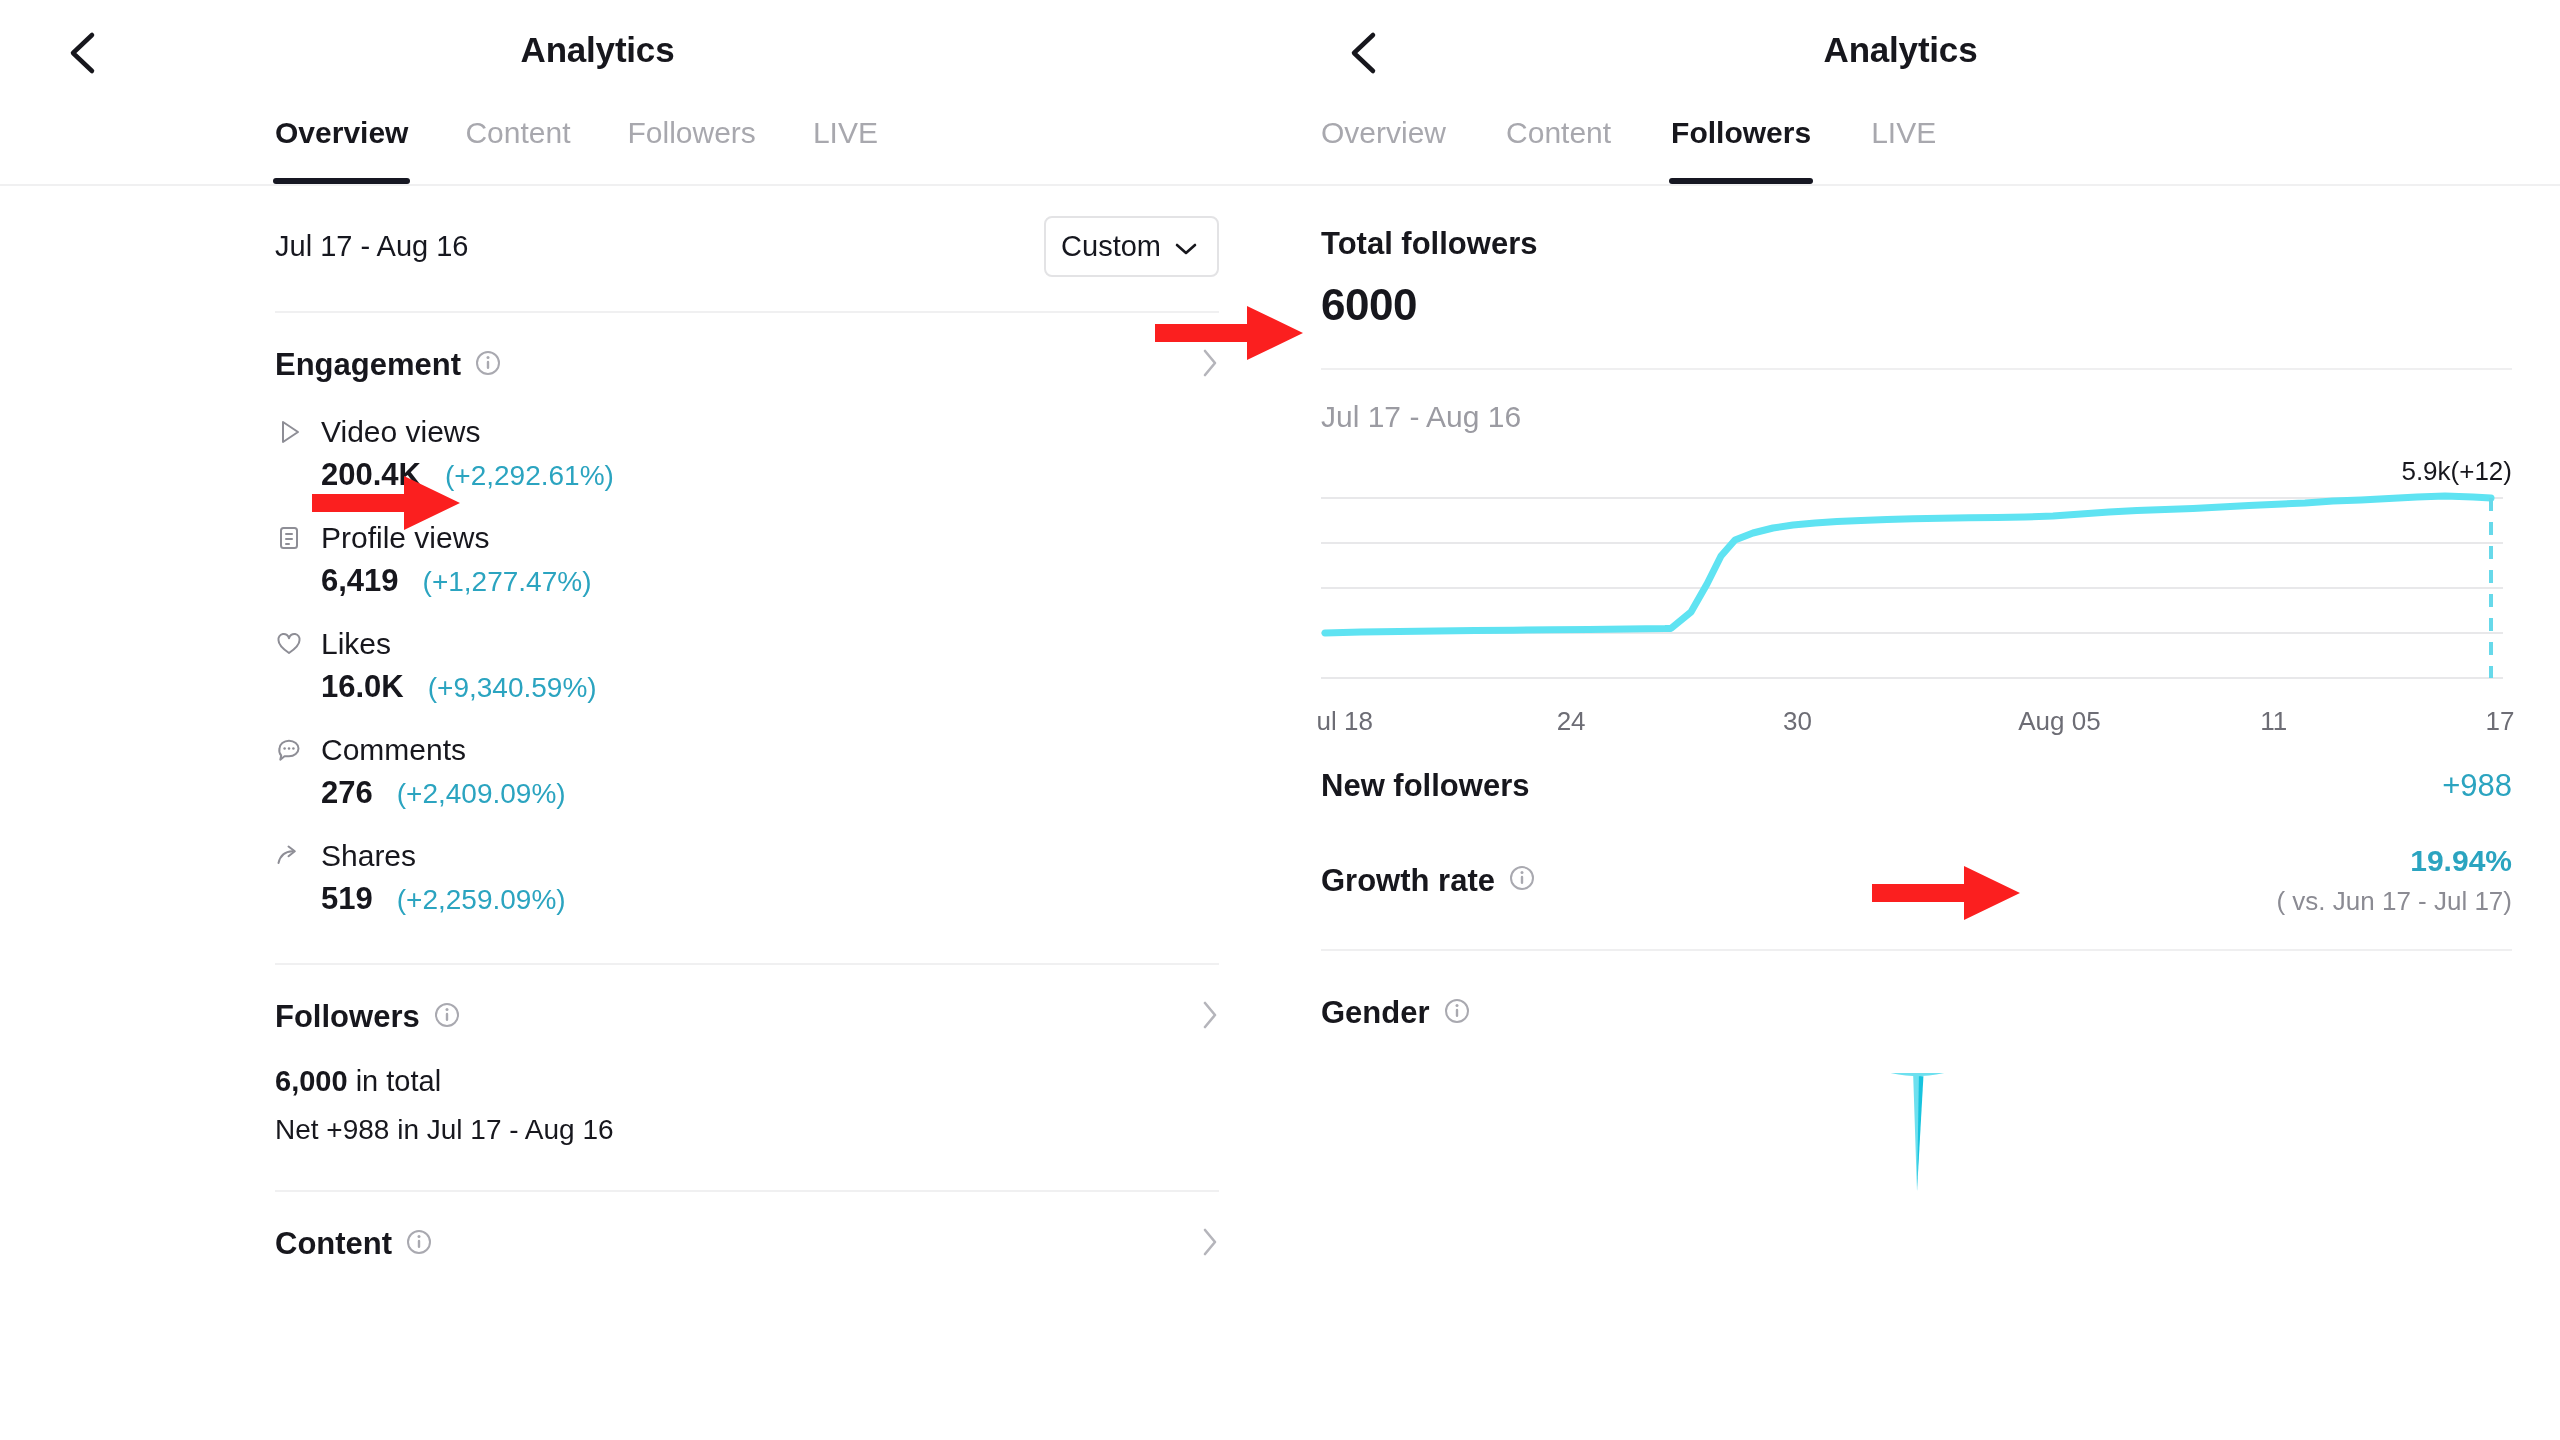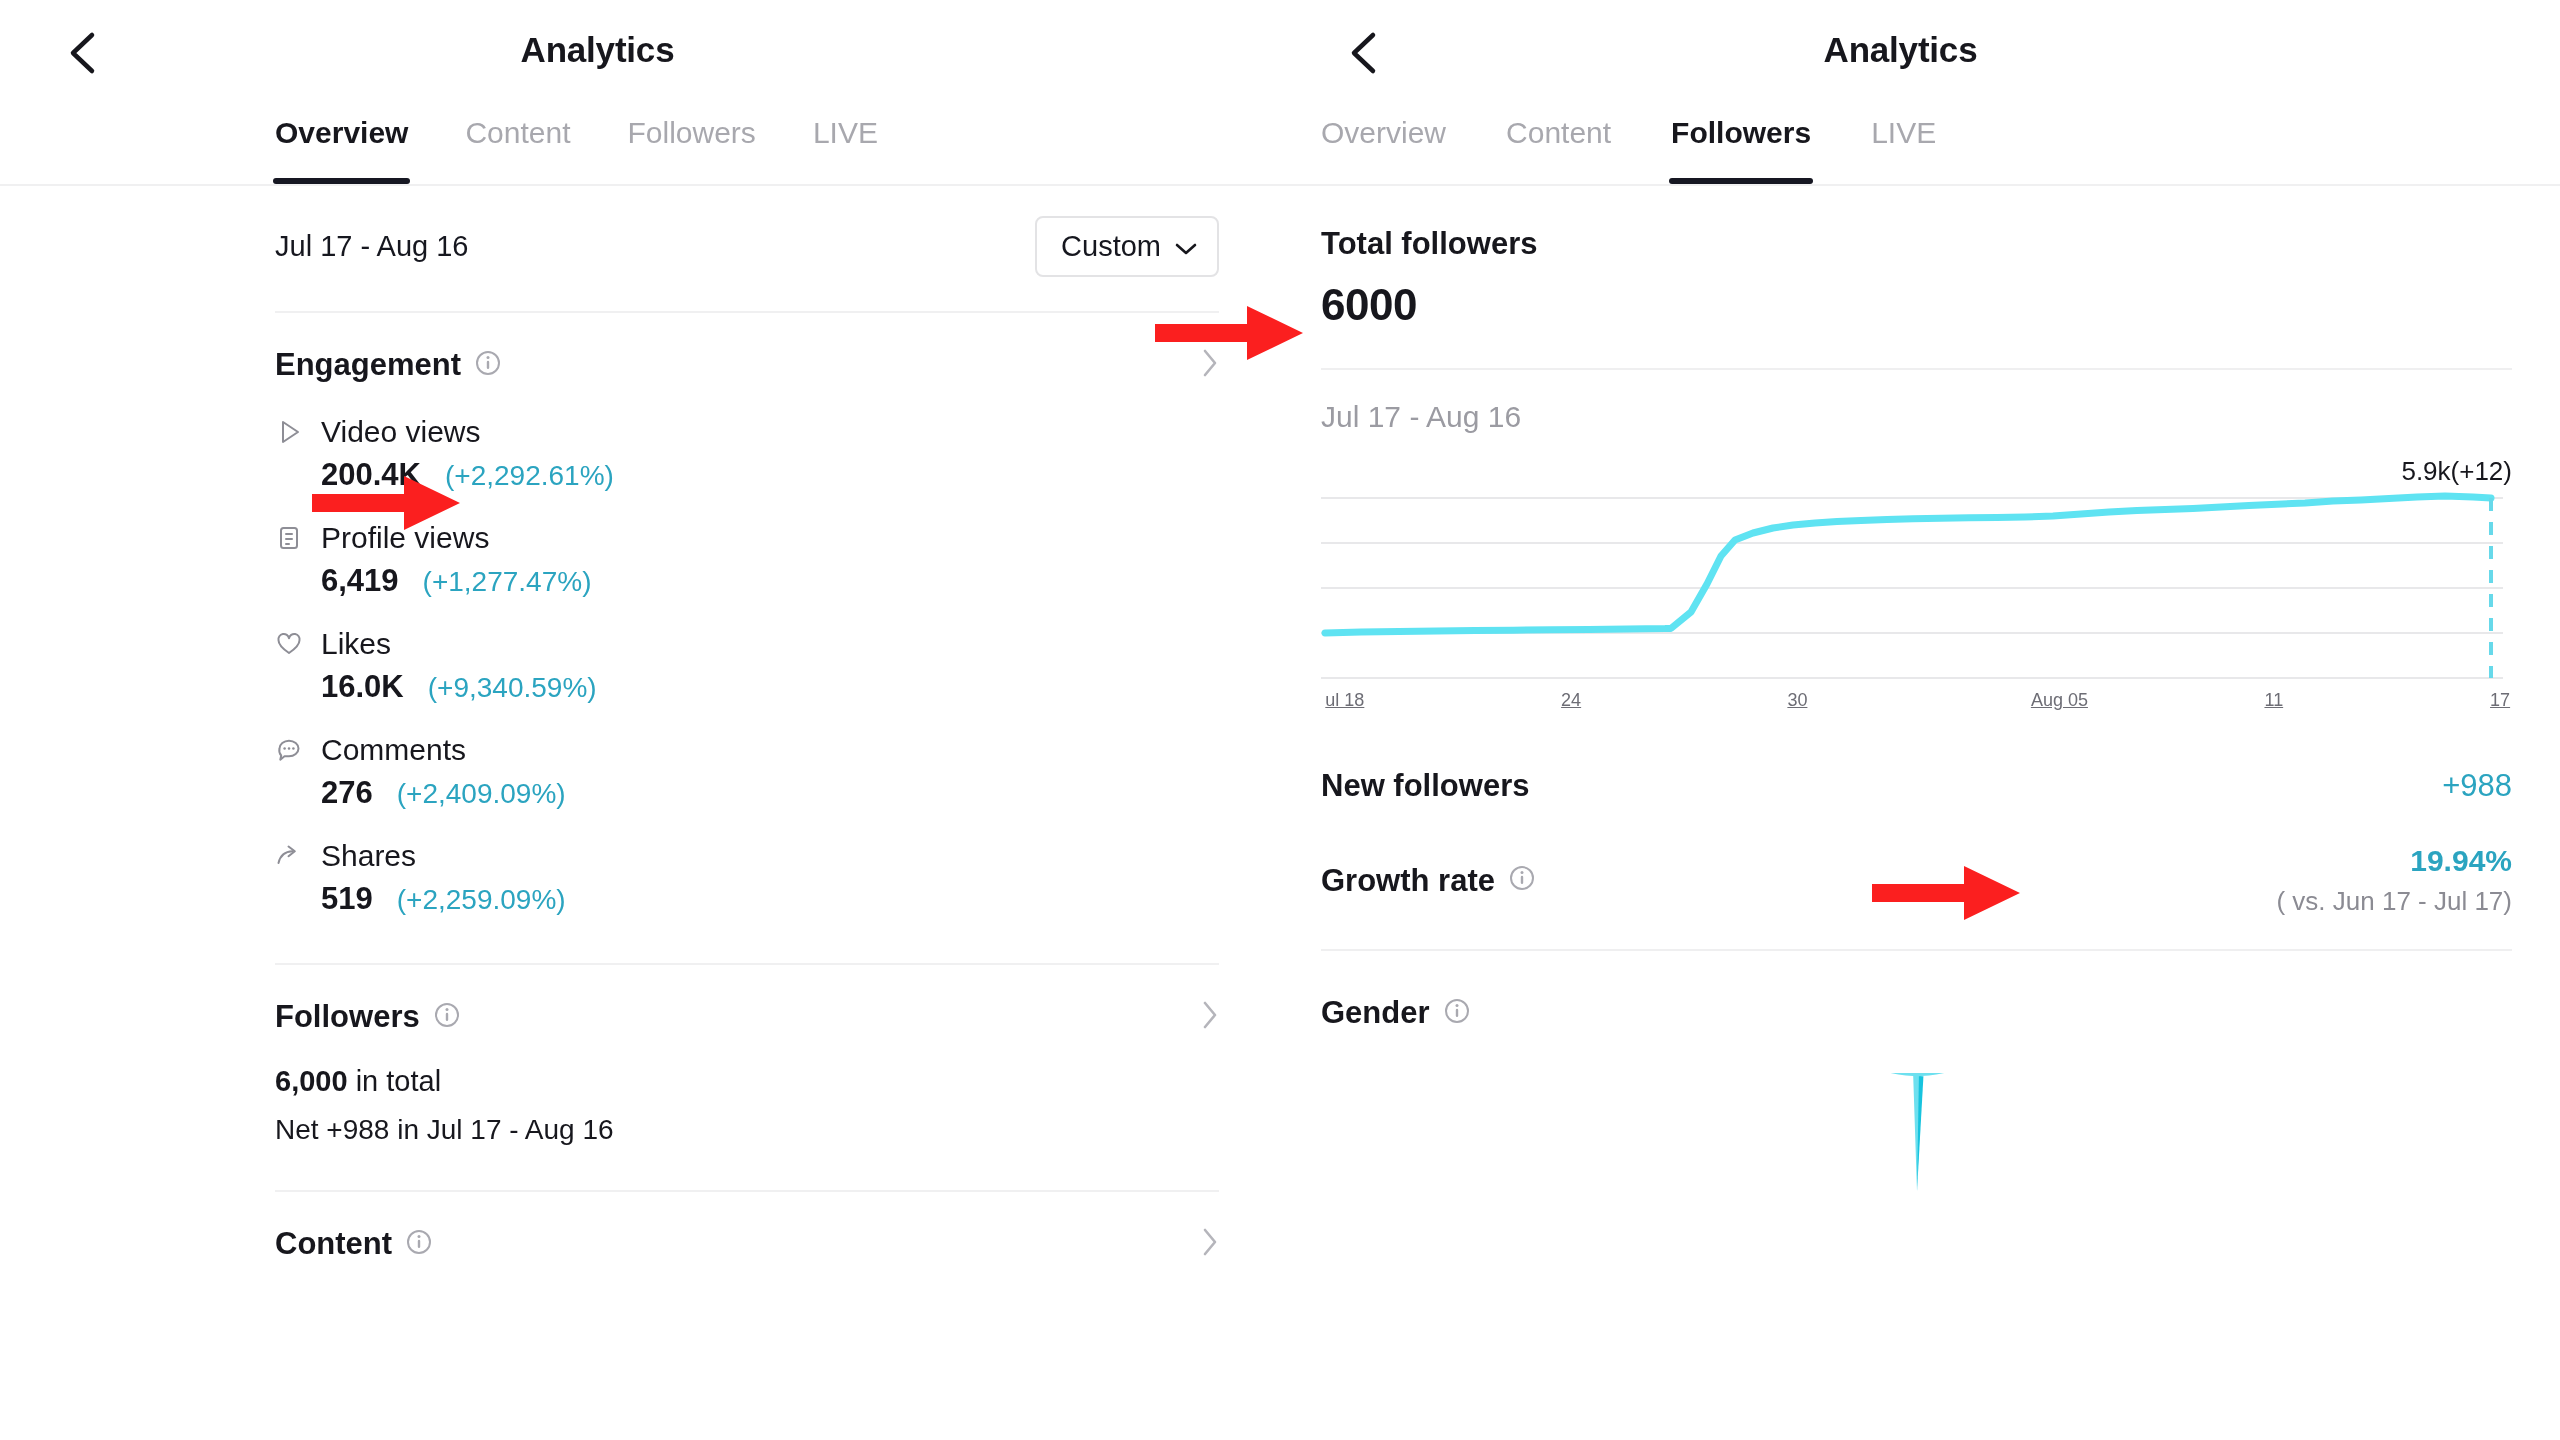--- a/index.html
+++ b/index.html
@@ -58,21 +58,21 @@
 
   
   .daterow {
     display: flex; align-items: center; justify-content: space-between;
     padding: 30px 62px 0 275px;
   }
   .daterange { font-size: 29px; color: #16171f; }
   .custom-btn {
     display: inline-flex; align-items: center; gap: 14px;
     border: 2px solid #e3e3e5; border-radius: 8px;
-    padding: 12px 20px 12px 24px;
+    padding: 12px 20px 12px 15px;
     font-size: 29px; color: #16171f; background: #fff;
     cursor: pointer;
   }
   .chev-down { display: block; }
 
   .divider {
     height: 2px; background: #f0f0f1;
     margin: 34px 62px 0 275px;
   }
   .section-head {
@@ -119,23 +119,23 @@
   .chart-wrap { position: relative; margin-top: 22px; height: 236px; }
   .chart-annot {
     position: absolute; right: 0px; top: 0px;
     font-size: 26px; color: #17171d; white-space: nowrap;
   }
   .chart-svg { position: absolute; left: 0; top: 36px; display: block; }
   .xaxis {
     position: relative; height: 46px; margin-top: 6px;
   }
   .xtick {
-    position: absolute; top: 0;
-    font-size: 18px; color: #6d6d75;
-    transform: translateX(-50%); white-space: nowrap; text-decoration: underline;
+    position: absolute; top: 16px;
+    font-size: 26px; color: #6d6d75;
+    transform: translateX(-50%); white-space: nowrap;
   }
 
   
   .statrow {
     display: flex; align-items: center; justify-content: space-between;
     margin-top: 42px;
   }
   .stat-label { display: flex; align-items: center; font-size: 31px; font-weight: 700; color: #17171d; }
   .stat-value { font-size: 31px; color: #2ba4c0; font-weight: 400; }
   .stat-right { text-align: right; }

